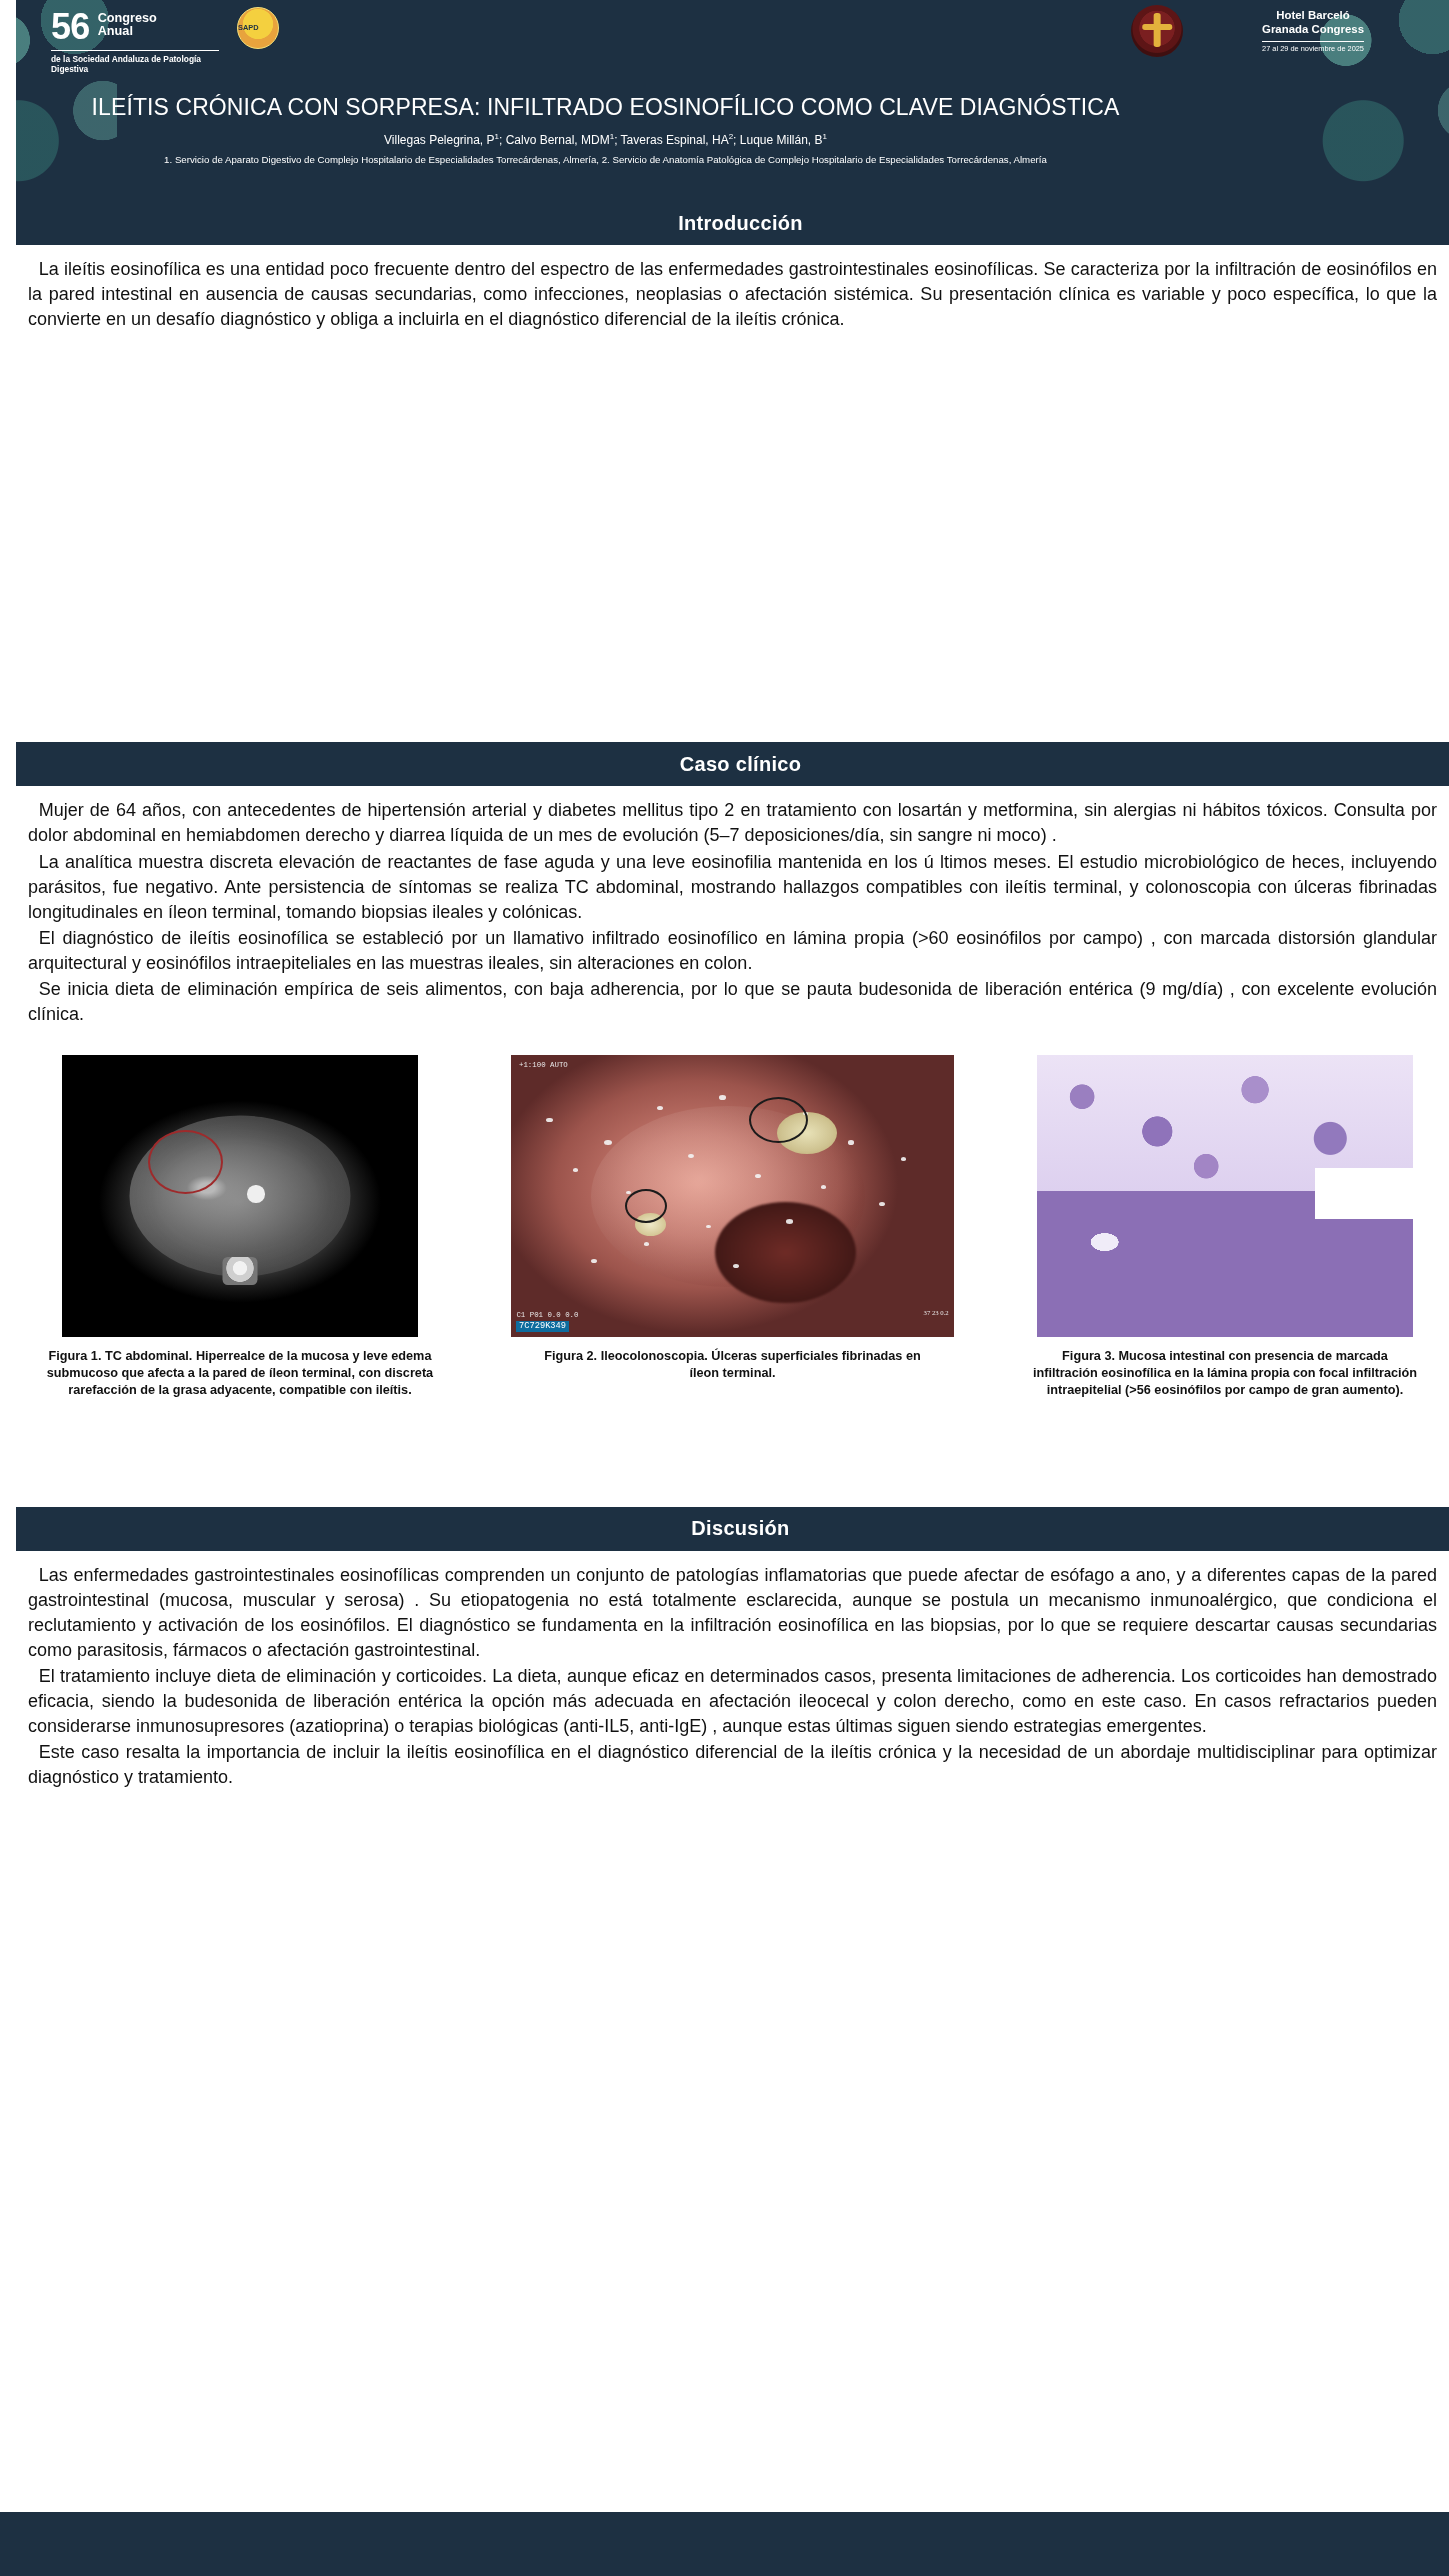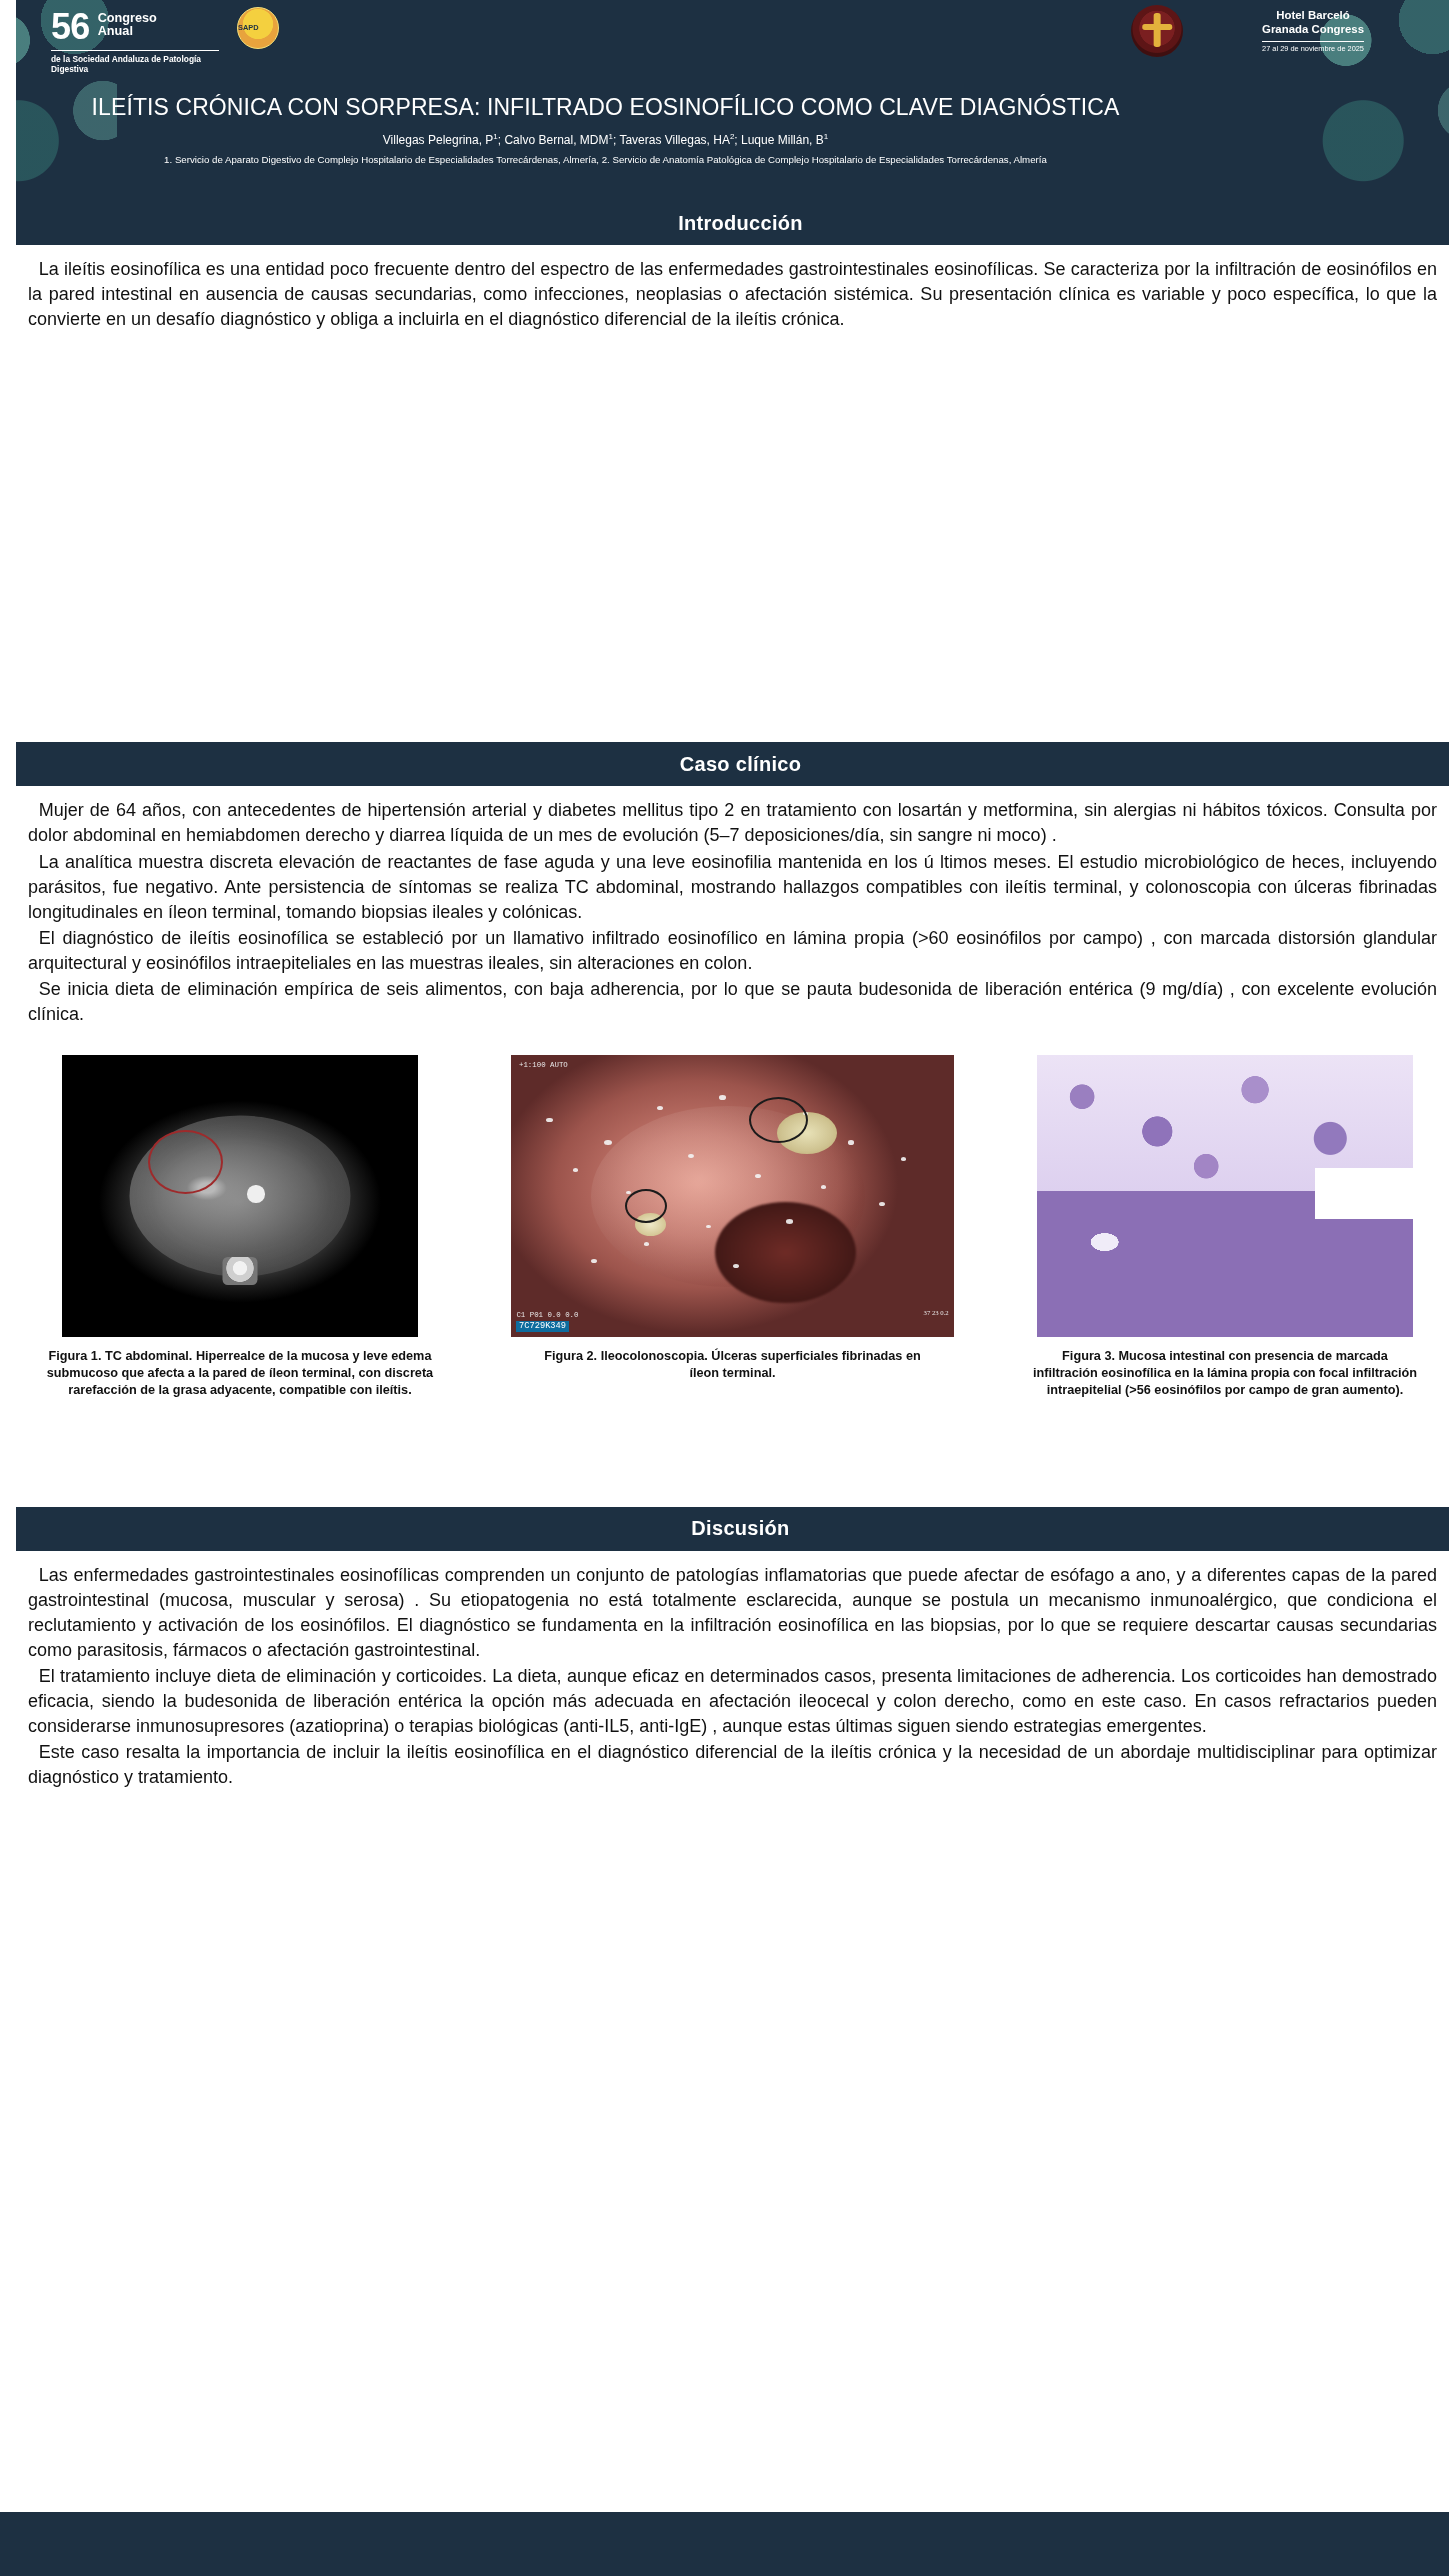--- a/index.html
+++ b/index.html
@@ -266,21 +266,21 @@
     <div class="venue-block">
       <div class="venue-l1">Hotel Barceló</div>
       <div class="venue-l2">Granada Congress</div>
       <div class="venue-rule"></div>
       <div class="venue-dates">27 al 29 de noviembre de 2025</div>
     </div>
 
     <div class="title-wrap">
       <div class="poster-title">ILEÍTIS CRÓNICA CON SORPRESA: INFILTRADO EOSINOFÍLICO COMO CLAVE DIAGNÓSTICA</div>
       <div class="authors">
-        <span>Villegas Pelegrina, P</span><sup>1</sup><span>; </span><span>Calvo Bernal, MDM</span><sup>1</sup><span>; </span><span>Taveras Villegas, HA</span><sup>2</sup><span>; </span><span>Luque Millán, B</span><sup>1</sup>
+        <span>Villegas Pelegrina, P</span><sup>1</sup><span>; </span><span>Calvo Bernal, MDM</span><sup>1</sup><span>; </span><span>Taveras Espinal, HA</span><sup>2</sup><span>; </span><span>Luque Millán, B</span><sup>1</sup>
       </div>
       <div class="affil">1. Servicio de Aparato Digestivo de Complejo Hospitalario de Especialidades Torrecárdenas, Almería, 2. Servicio de Anatomía Patológica de Complejo Hospitalario de Especialidades Torrecárdenas, Almería</div>
     </div>
   </div>
 
   <div class="section-bar">Introducción</div>
   <div class="body-block">
     <p>La ileítis eosinofílica es una entidad poco frecuente dentro del espectro de las enfermedades gastrointestinales eosinofílicas. Se caracteriza por la infiltración de eosinófilos en la pared intestinal en ausencia de causas secundarias, como infecciones, neoplasias o afectación sistémica. Su presentación clínica es variable y poco específica, lo que la convierte en un desafío diagnóstico y obliga a incluirla en el diagnóstico diferencial de la ileítis crónica.</p>
   </div>
   <div class="gap-intro"></div>

